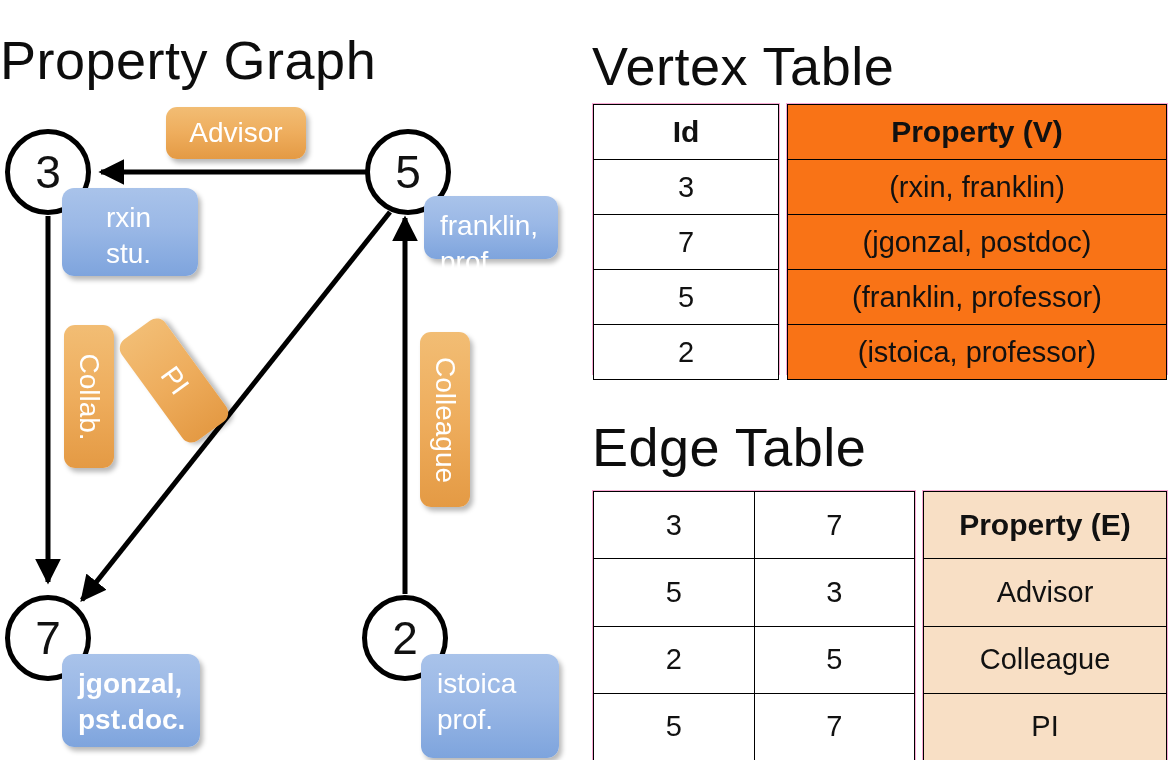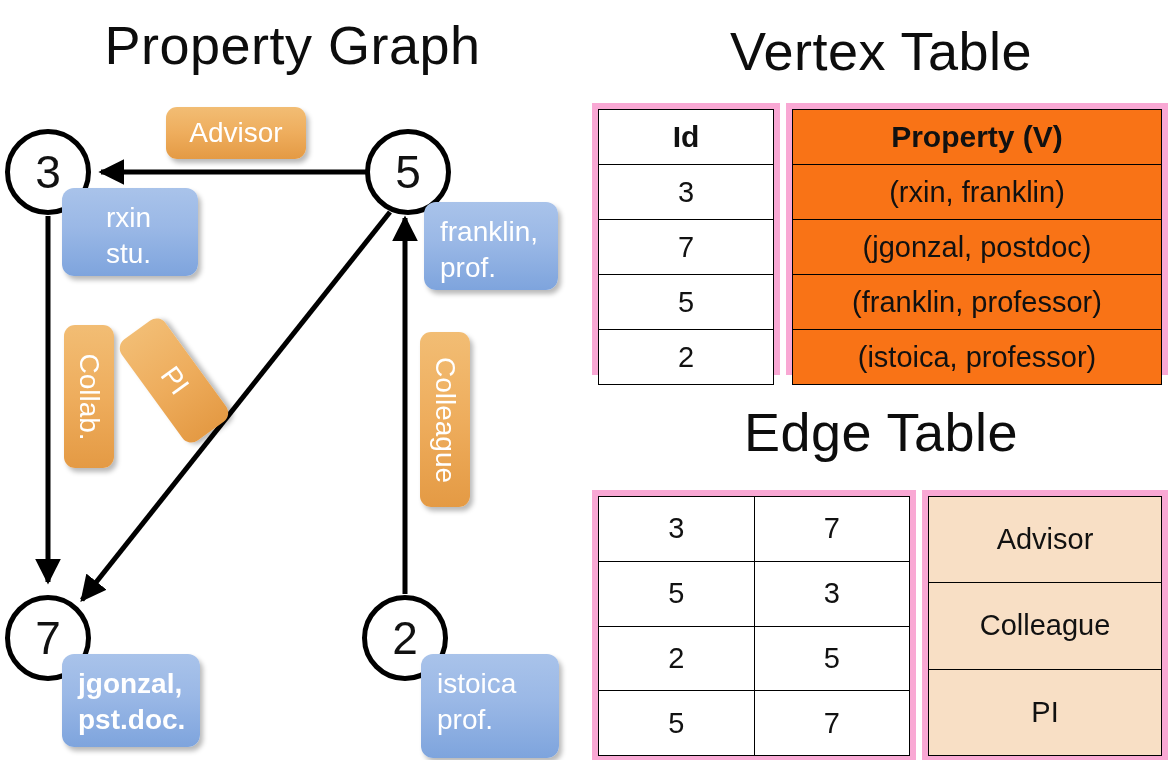--- a/index.html
+++ b/index.html
@@ -20,21 +20,21 @@
   
   .big-title {
     position: absolute;
     font-family: "Liberation Sans", sans-serif;
     font-weight: 300;
     font-size: 54px;
     line-height: 1;
     letter-spacing: 0.5px;
     color: #0d0d0d;
     white-space: nowrap;
-    text-align: center;
+    margin-top: 15px;
   }
   #title-property-graph { left: 0px;   top: 18px;  width: 585px; }
   #title-vertex-table   { left: 592px; top: 24px;  width: 578px; }
   #title-edge-table     { left: 592px; top: 405px; width: 578px; }
 
   
   #graph-panel {
     position: absolute;
     left: 0; top: 0;
     width: 585px; height: 760px;
@@ -98,21 +98,21 @@
   }
   .edge-box.vert > span {
     transform: rotate(90deg);
     transform-origin: center center;
     display: block;
   }
 
   
   .tbl-block {
     position: absolute;
-    border: 6px solid #f9a8d4;
+    border: 1px solid #f9a8d4;
     box-sizing: border-box;
     border-collapse: collapse;
   }
   .tbl-block table {
     border-collapse: collapse;
     width: 100%;
     height: 100%;
     table-layout: fixed;
   }
   .tbl-block td, .tbl-block th {
@@ -163,21 +163,21 @@
       <line x1="405" y1="594" x2="405" y2="218" stroke="#000" stroke-width="5" marker-end="url(#arrow)"></line>
     </svg>
 
     <div class="node-circle" style="left:5px; top:129px;"></div>
     <div class="node-label" style="left:5px; top:129px;">3</div>
     <div class="prop-box" style="left:62px; top:188px; width:136px; height:88px;padding-left:44px;">rxin
 stu.</div>
 
     <div class="node-circle" style="left:365px; top:129px;"></div>
     <div class="node-label" style="left:365px; top:129px;">5</div>
-    <div class="prop-box" style="left:424px; top:202px; width:134px; height:88px;">franklin,
+    <div class="prop-box" style="left:424px; top:196px; width:134px; height:63px;">franklin,
 prof.</div>
 
     <div class="node-circle" style="left:5px; top:595px;"></div>
     <div class="node-label" style="left:5px; top:595px;">7</div>
     <div class="prop-box" style="left:62px; top:654px; width:138px; height:93px;font-weight:bold;">jgonzal,
 pst.doc.</div>
 
     <div class="node-circle" style="left:362px; top:595px;"></div>
     <div class="node-label" style="left:362px; top:595px;">2</div>
     <div class="prop-box" style="left:421px; top:654px; width:138px; height:104px;">istoica
@@ -264,20 +264,23 @@
         <td>5</td>
         <td>7</td>
       </tr>
     </tbody>
       </table>
   </div>
 
   <div class="tbl-block fill-peach" style="left:922px; top:490px; width:246px; height:272px;">
     <table>
       <tbody>
+          <tr>
+        <th>Property (E)</th>
+      </tr>
       <tr>
         <td>Advisor</td>
       </tr>
       <tr>
         <td>Colleague</td>
       </tr>
       <tr>
         <td>PI</td>
       </tr>
     </tbody>

